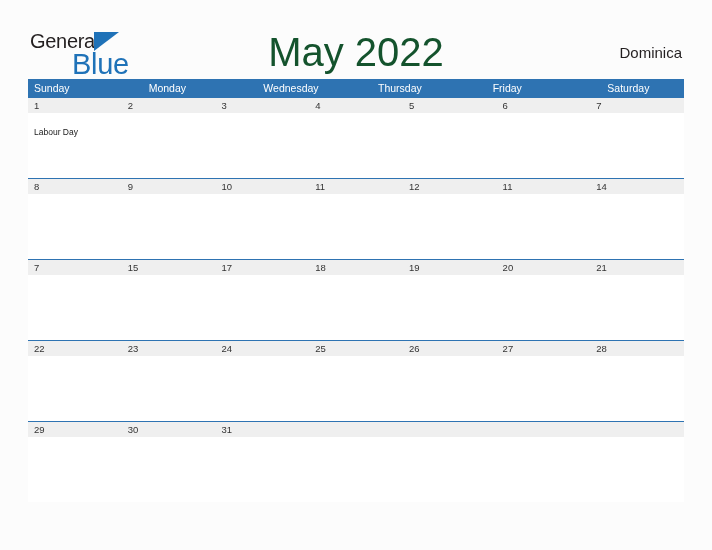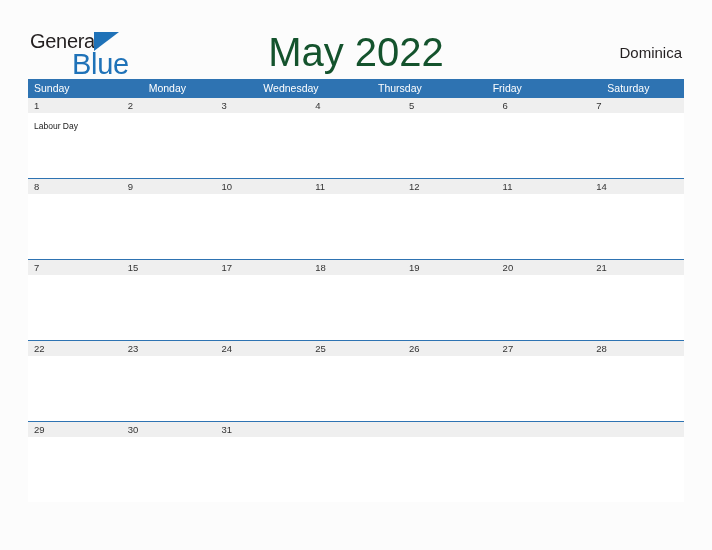--- a/index.html
+++ b/index.html
@@ -152,21 +152,21 @@
     line-height: 15px;
     color: #333333;
     font-family: "Liberation Sans", sans-serif;
   }
   .cell.empty .daynum {
     visibility: hidden;
   }
   .events {
     position: relative;
     z-index: 2;
-    padding-top: 8px;
+    padding-top: 14px;
   }
   .event {
     display: block;
     font-size: 8.5px;
     line-height: 11px;
     color: #1a1a1a;
     font-family: "Liberation Sans", sans-serif;
     white-space: nowrap;
   }
 </style>

